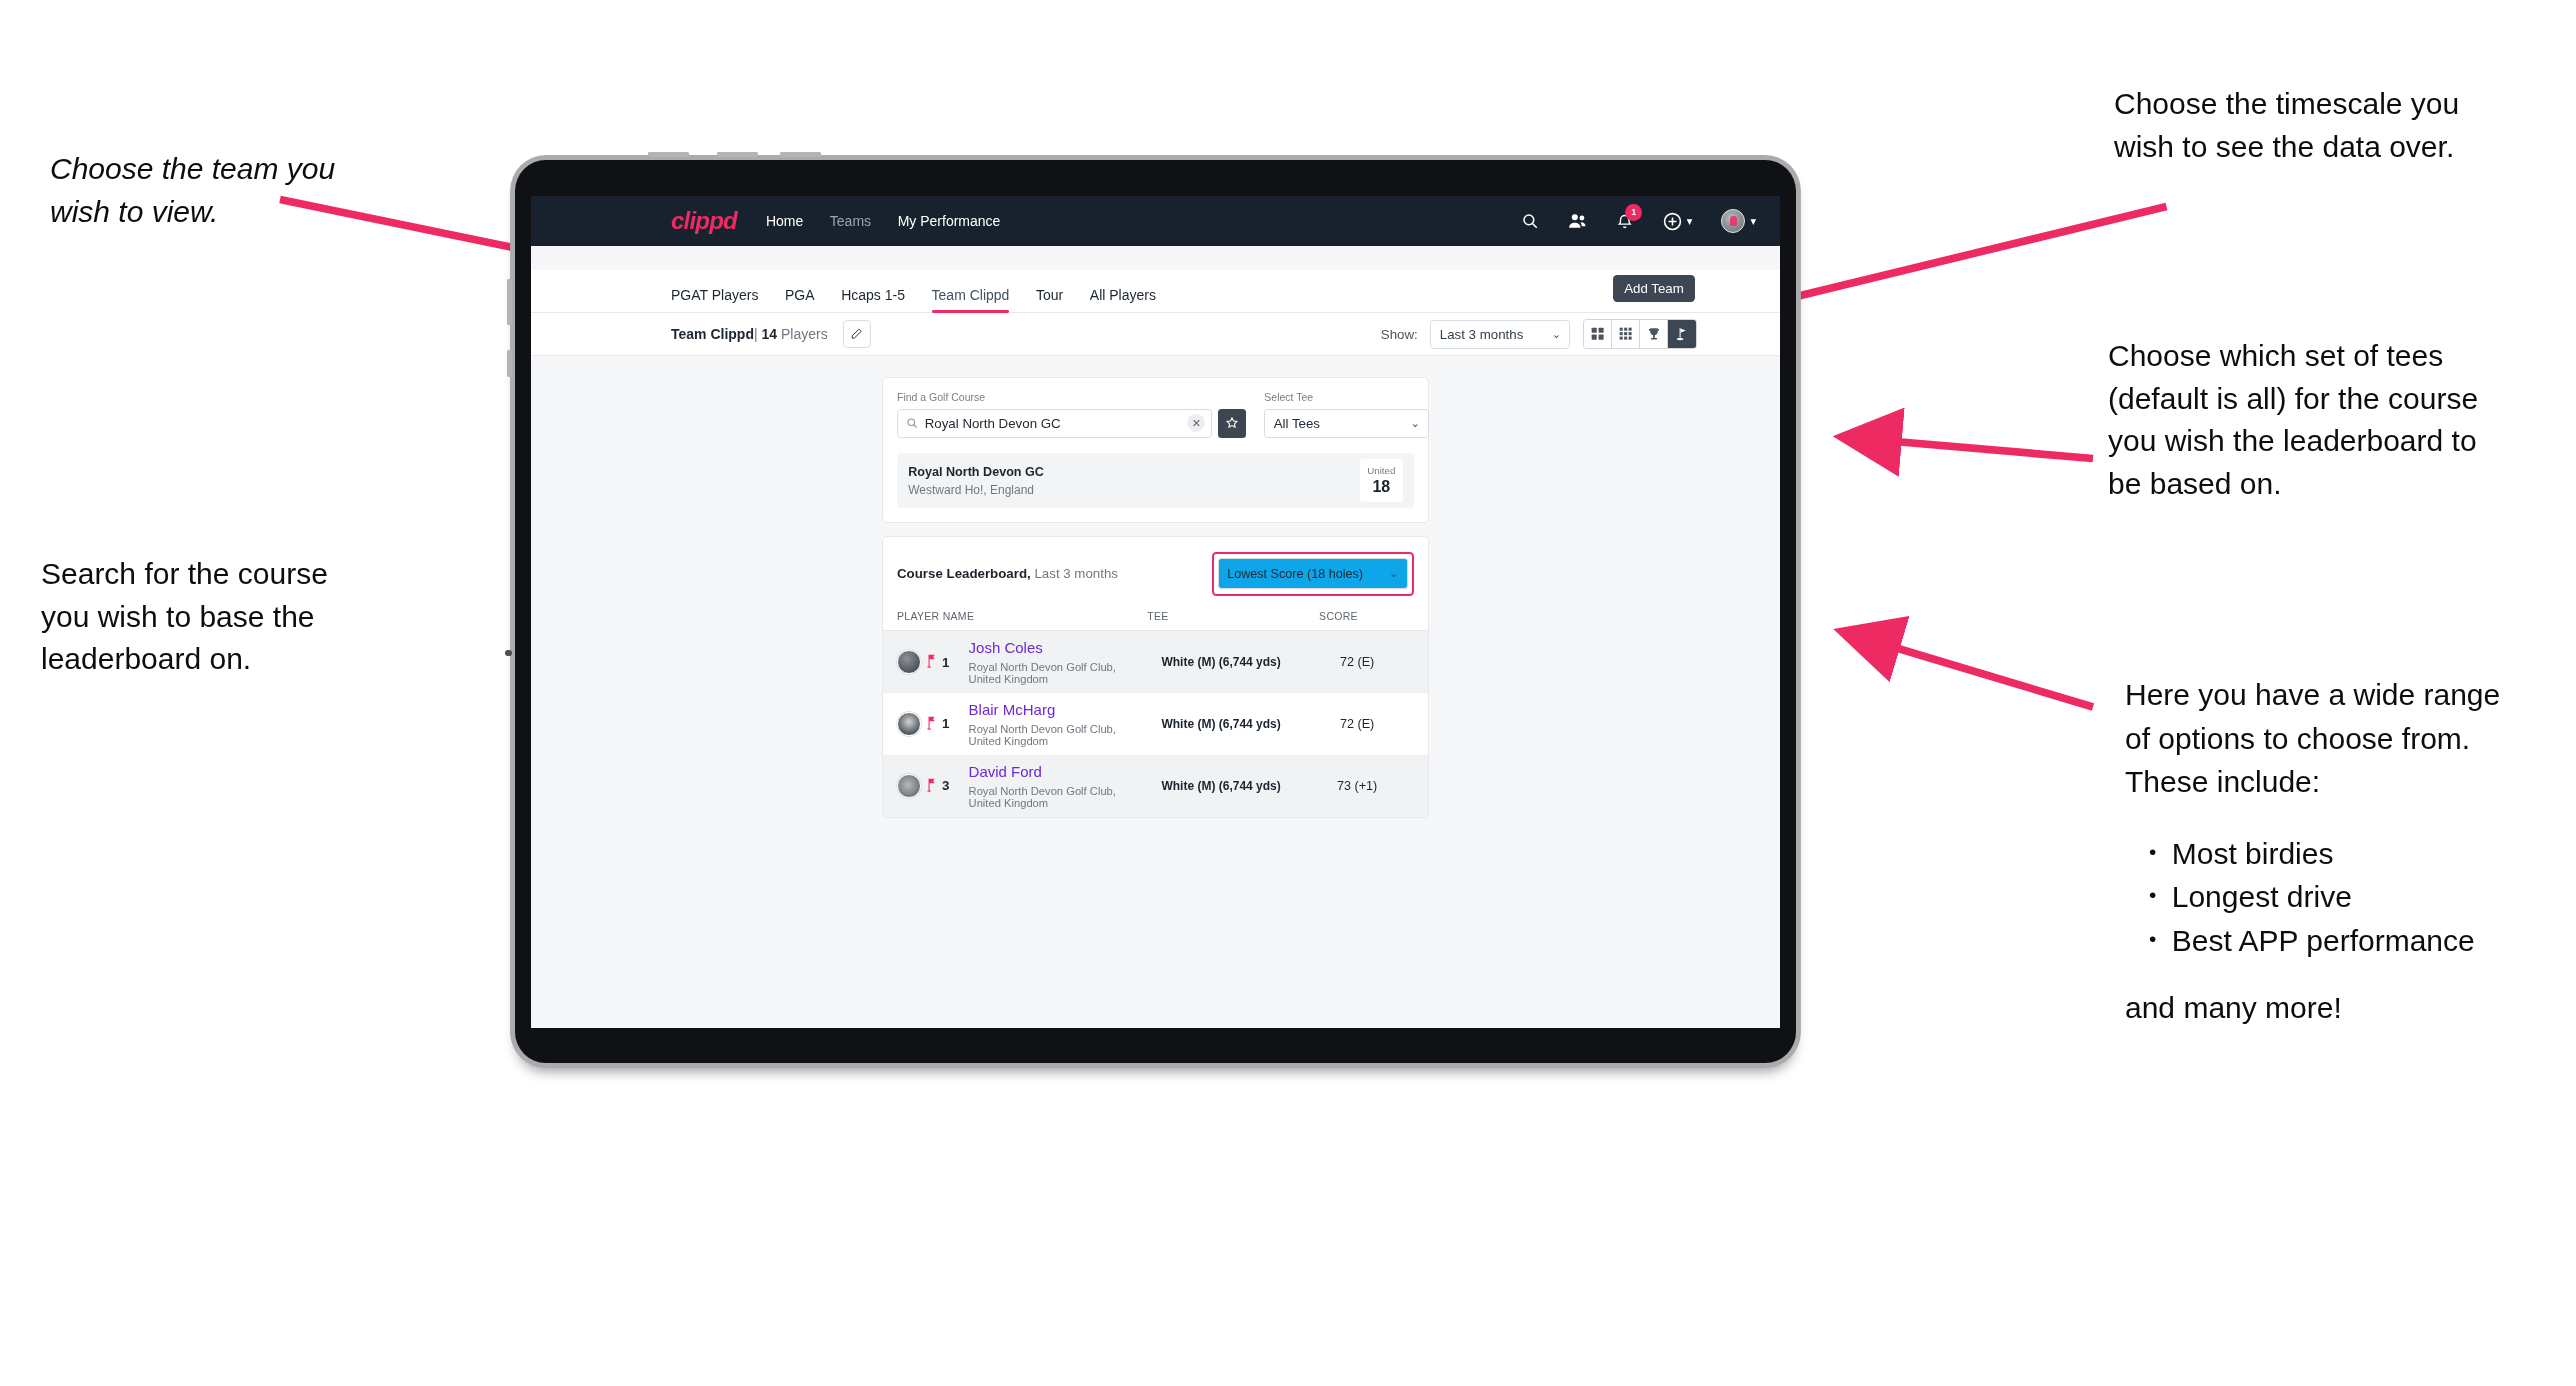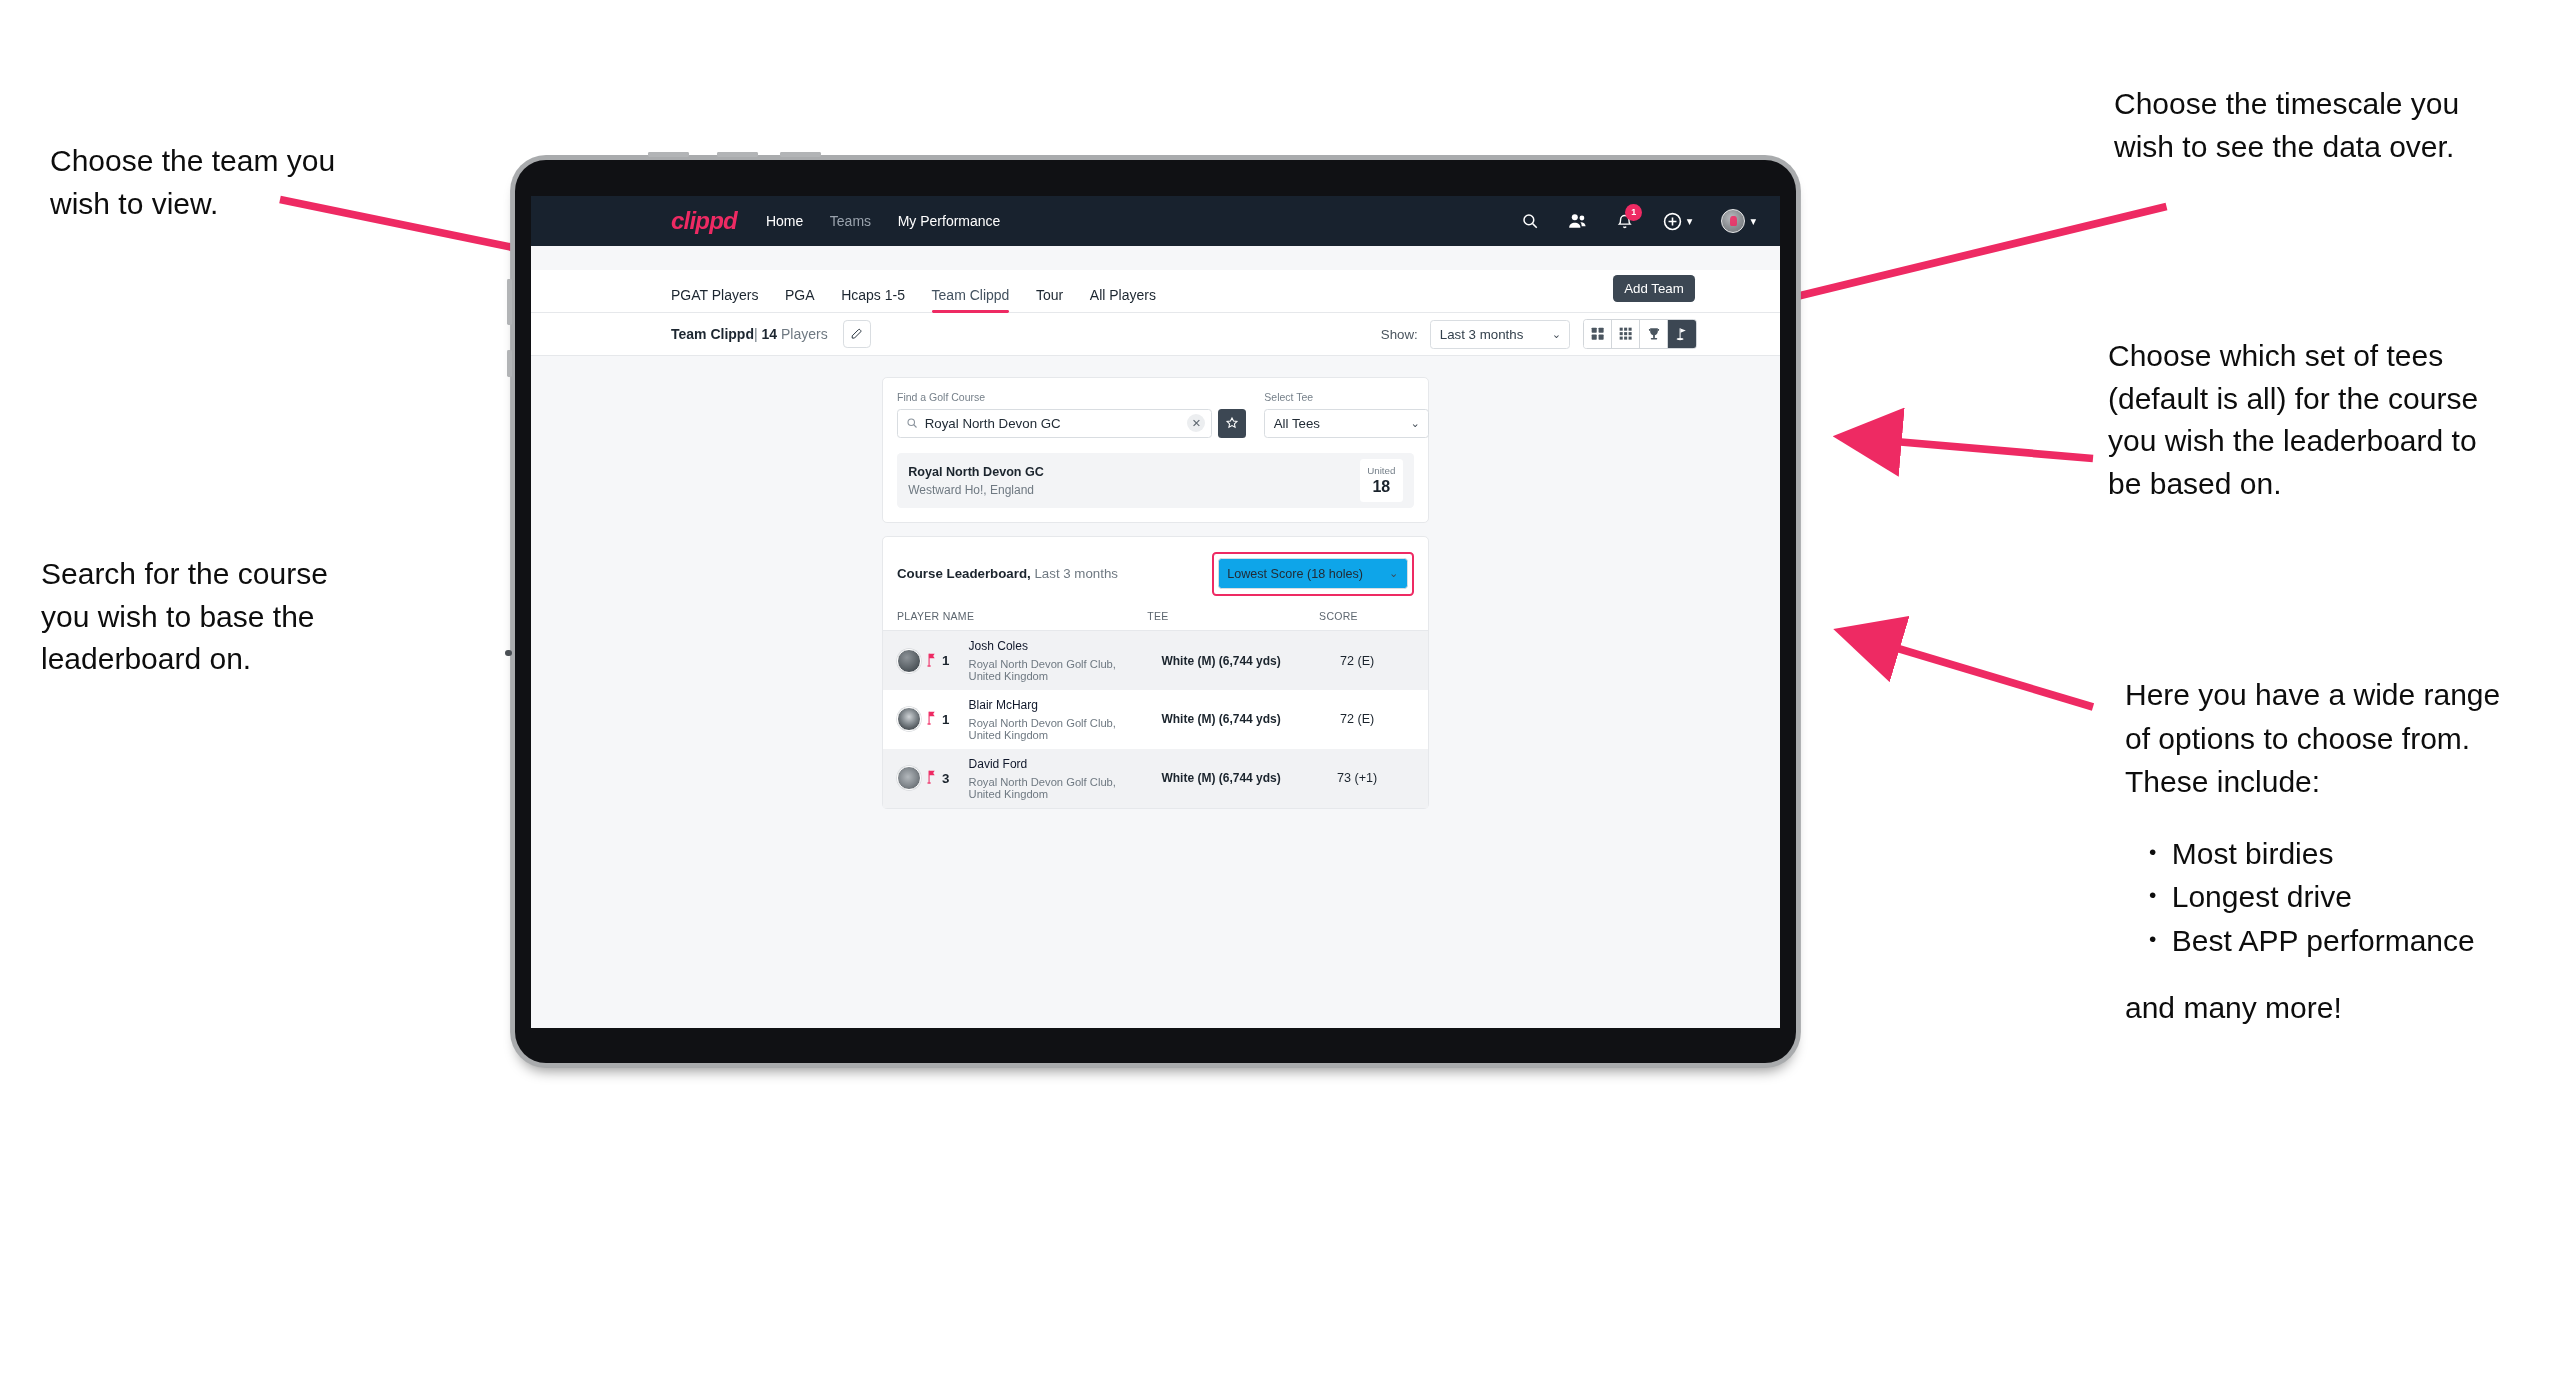--- a/index.html
+++ b/index.html
@@ -211,21 +211,21 @@
     width: 24px; height: 24px; border-radius: 50%;
     border: 1.4px solid #fff; box-shadow: 0 0 0 0.7px #d5d8db;
     background: radial-gradient(circle at 40% 34%, #8d9398 0%, #5c6368 55%, #333a40 100%);
     flex: none; overflow: hidden; position: relative;
   }
   .av.a2 { background: radial-gradient(circle at 50% 40%, #cfd3d6 0%, #7d8489 45%, #23282d 100%); }
   .av.a3 { background: radial-gradient(circle at 45% 45%, #b3b8bc 0%, #848a8f 50%, #4d5358 100%); }
   .tee-flag { margin: 0 4.9px 0 6.3px; color: #ee2a63; flex: none; }
   .rank { font-size: 13.3px; font-weight: 700; color: #1b242d; width: 15.4px; flex: none; }
   .pname { margin-left: 11.2px; }
-  .pn { font-size: 12px; color: #0f172a; }
+  .pn { font-size: 15px; color: #6d28d9; }
   .pc { font-size: 11.2px; color: #6f7982; margin-top: 4.2px; }
   .tee-val { width: 210px; text-align: center; font-size: 12px; font-weight: 700; color: #1b242d; }
   .score-val { width: 151px; text-align: center; font-size: 12.6px; color: #1b242d; }
 </style>
 </head>
 <body>
 
 <div class="stage">
 
   <svg class="arrow-svg" viewBox="0 0 3680 1980">
@@ -234,21 +234,21 @@
         <path d="M0,0 L9,4.5 L0,9 z" fill="#ee2a63"></path>
       </marker>
     </defs>
     <path d="M400,285 L1055,420" stroke="#ee2a63" stroke-width="11" fill="none" marker-end="url(#ah)"></path>
     <path d="M800,940 L1095,630" stroke="#ee2a63" stroke-width="11" fill="none" marker-end="url(#ah)"></path>
     <path d="M3095,295 L2355,475" stroke="#ee2a63" stroke-width="11" fill="none" marker-end="url(#ah)"></path>
     <path d="M2990,655 L2640,625" stroke="#ee2a63" stroke-width="11" fill="none" marker-end="url(#ah)"></path>
     <path d="M2990,1010 L2640,905" stroke="#ee2a63" stroke-width="11" fill="none" marker-end="url(#ah)"></path>
   </svg>
 
-  <div class="anno" style="left:50px; top:140px; width:392px;">Choose the team you
+  <div class="anno" style="left:50px; top:148px; width:392px;font-style:italic;">Choose the team you
 wish to view.</div>
   <div class="anno" style="left:41px; top:553px; width:392px;">Search for the course
 you wish to base the
 leaderboard on.</div>
   <div class="anno" style="left:2114px; top:83px; width:434px;">Choose the timescale you
 wish to see the data over.</div>
   <div class="anno" style="left:2108px; top:335px; width:448px;">Choose which set of tees
 (default is all) for the course
 you wish the leaderboard to
 be based on.</div>

